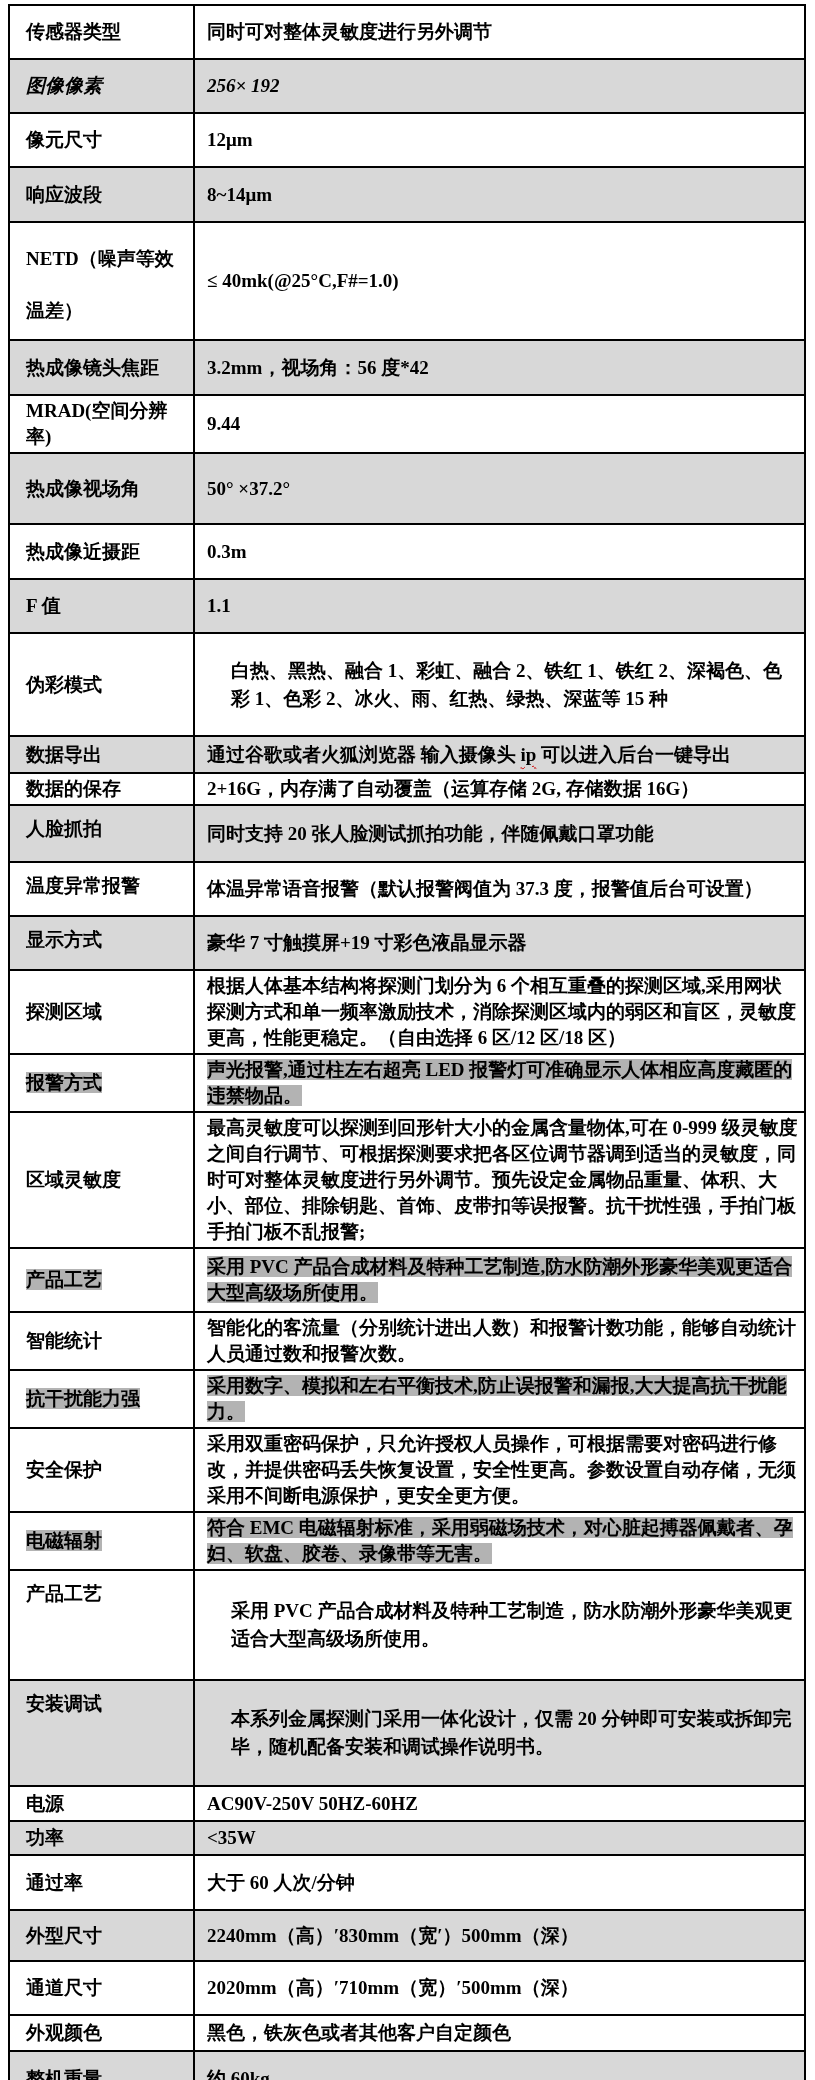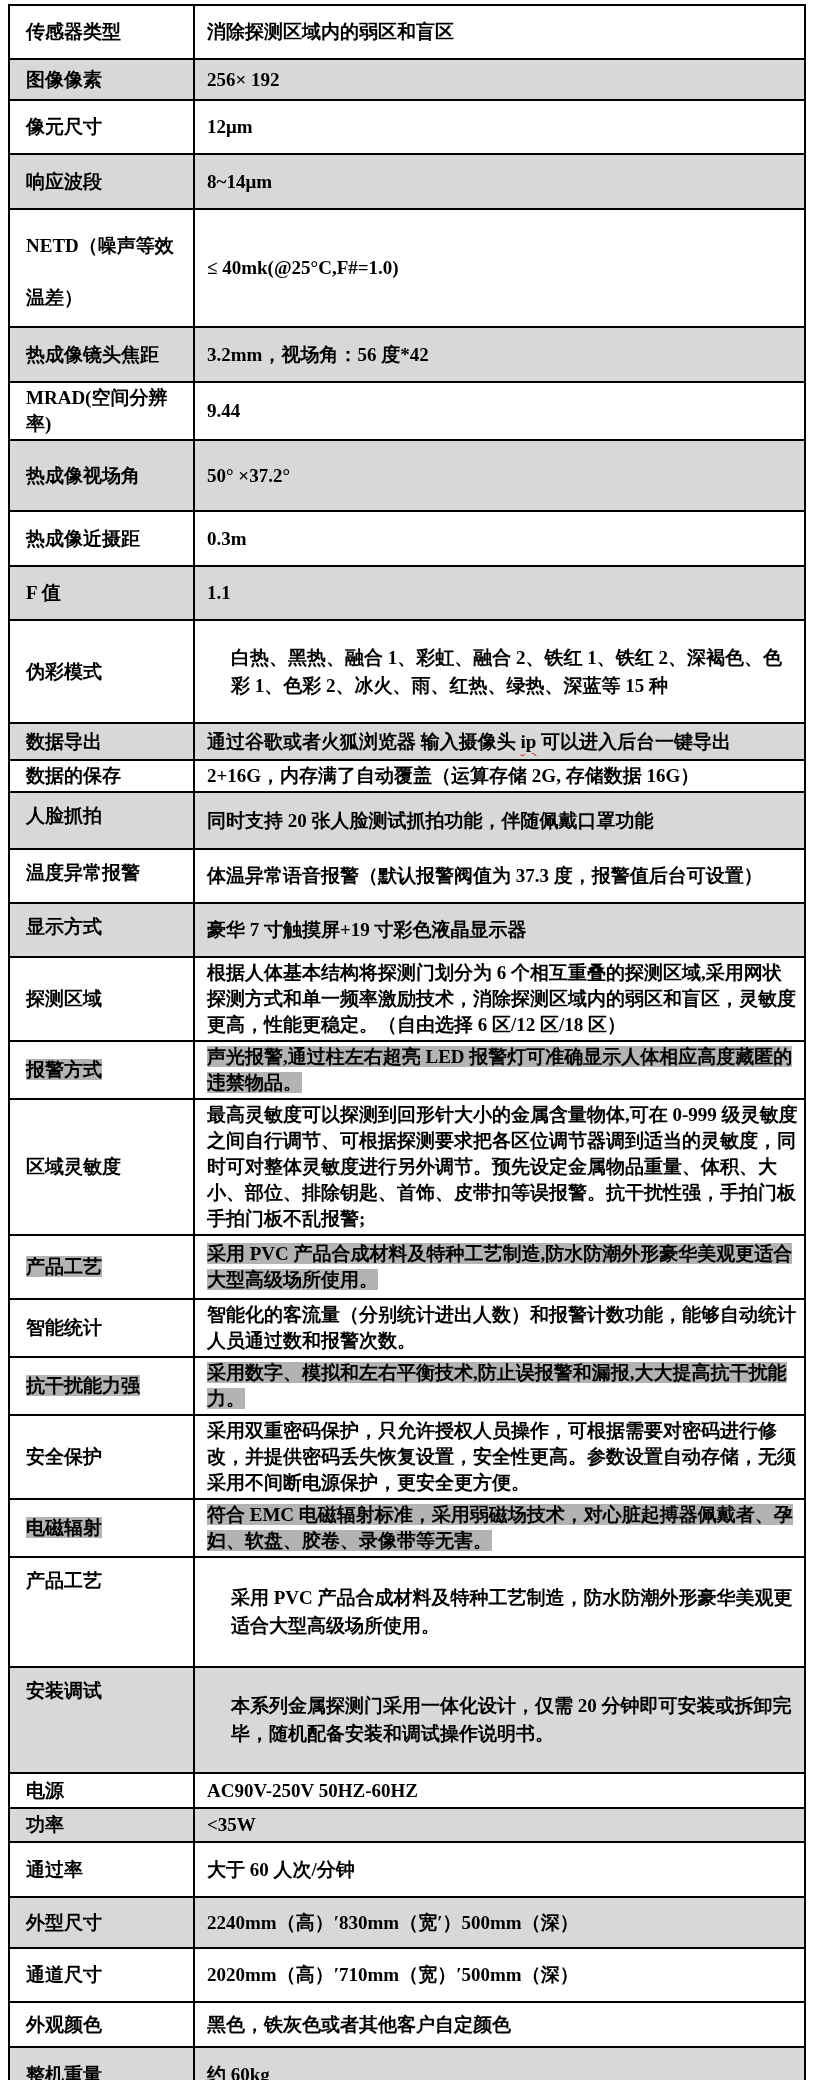--- a/index.html
+++ b/index.html
@@ -60,23 +60,23 @@
 <body>
 
 <table class="spec-table">
   <colgroup>
     <col style="width:185px">
     <col>
   </colgroup>
   <tbody id="rows">
       <tr style="height: 54px;">
     <td class="label-cell"><span class="t">传感器类型</span></td>
-    <td class="value-cell"><span class="t">消除探测区域内的弱区和盲区</span></td>
-  </tr>
-      <tr class="shaded" style="height: 41px;">
+    <td class="value-cell"><span class="t">同时可对整体灵敏度进行另外调节</span></td>
+  </tr>
+      <tr class="shaded" style="height: 54px; font-style: italic;">
     <td class="label-cell"><span class="t">图像像素</span></td>
     <td class="value-cell"><span class="t">256× 192</span></td>
   </tr>
       <tr style="height: 54px;">
     <td class="label-cell"><span class="t">像元尺寸</span></td>
     <td class="value-cell"><span class="t">12μm</span></td>
   </tr>
       <tr class="shaded" style="height: 55px;">
     <td class="label-cell"><span class="t">响应波段</span></td>
     <td class="value-cell"><span class="t">8~14μm</span></td>
@@ -182,21 +182,21 @@
     <td class="value-cell"><span class="t">大于 60 人次/分钟</span></td>
   </tr>
       <tr class="shaded" style="height: 51px;">
     <td class="label-cell"><span class="t">外型尺寸</span></td>
     <td class="value-cell"><span class="t">2240mm（高）′830mm（宽′）500mm（深）</span></td>
   </tr>
       <tr style="height: 54px;">
     <td class="label-cell"><span class="t">通道尺寸</span></td>
     <td class="value-cell"><span class="t">2020mm（高）′710mm（宽）′500mm（深）</span></td>
   </tr>
-      <tr style="height: 45px;">
+      <tr style="height: 36px;">
     <td class="label-cell"><span class="t">外观颜色</span></td>
     <td class="value-cell"><span class="t">黑色，铁灰色或者其他客户自定颜色</span></td>
   </tr>
       <tr class="shaded" style="height: 55px;">
     <td class="label-cell"><span class="t">整机重量</span></td>
     <td class="value-cell"><span class="t">约 60kg</span></td>
   </tr>
     </tbody>
 </table>
 

